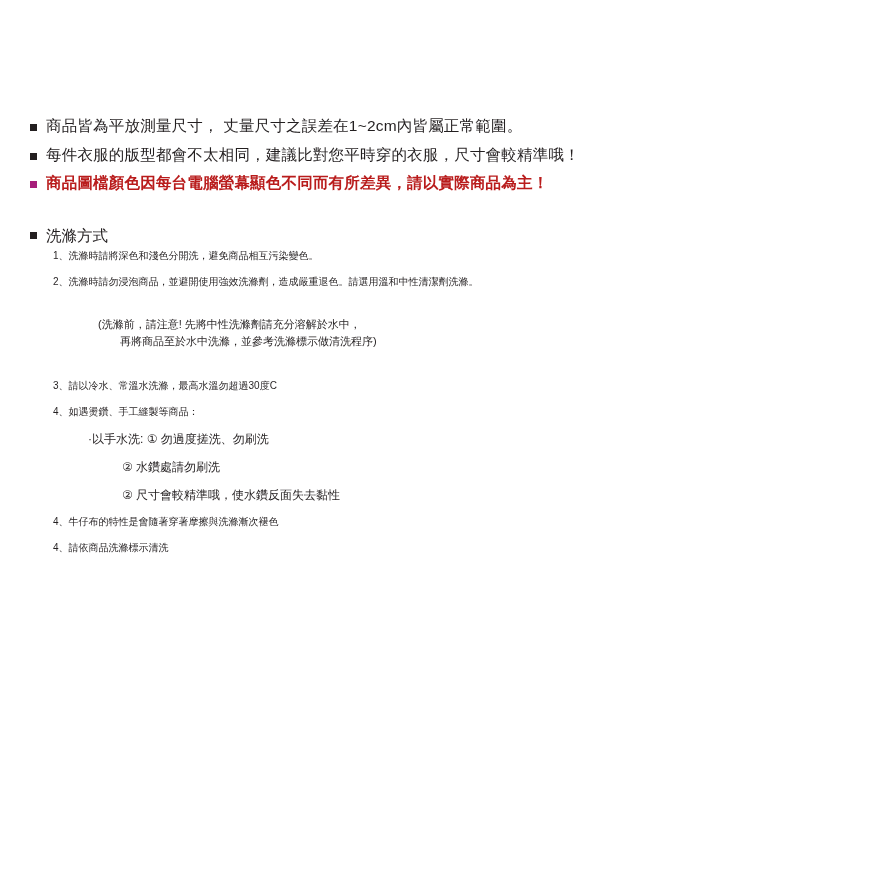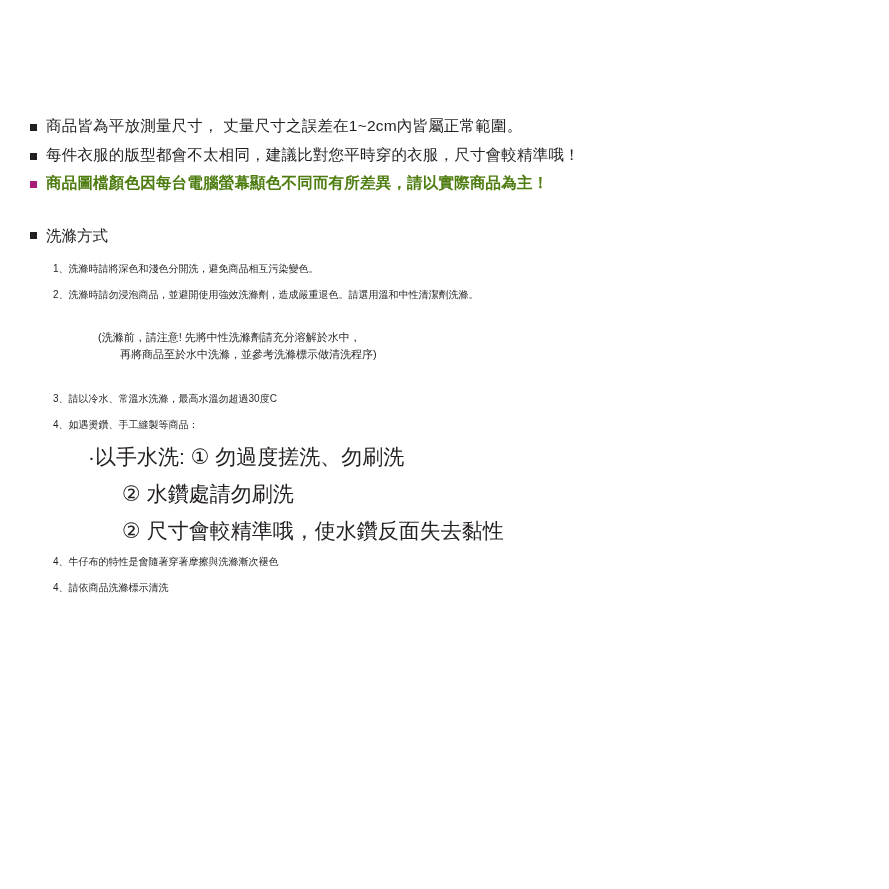--- a/index.html
+++ b/index.html
@@ -35,32 +35,32 @@
     height: 7px;
     background: #231f20;
     margin-right: 9px;
     margin-top: 6px;
     flex: 0 0 auto;
   }
   .sq.magenta {
     background: #a61e7a;
   }
   .bullet-line.magenta {
-    color: #4d7c0f;
+    color: #b91c1c;
     font-weight: bold;
   }
   .bullet-line .txt {
     white-space: nowrap;
   }
   .section-head {
     display: flex;
     align-items: flex-start;
     font-size: 15.5px;
     margin-top: 35px;
-    margin-bottom: 17px;
+    margin-bottom: 4px;
   }
   .wash-list {
     margin: 0;
     padding: 0;
     list-style: none;
   }
   .wash-item {
     font-size: 10px;
     line-height: 1.0;
     margin-bottom: 16px;
@@ -73,21 +73,21 @@
     margin-top: -4px;
     margin-bottom: 14px;
     padding-left: 68px;
     white-space: pre-line;
   }
   .note-block .l2 {
     display: block;
     padding-left: 22px;
   }
   .sub-item {
-    font-size: 21px;
+    font-size: 12px;
     line-height: 1.0;
     margin-bottom: 16px;
     padding-left: 58px;
     white-space: nowrap;
   }
   .sub-item.indent2 {
     padding-left: 92px;
   }
 </style>
 </head>

